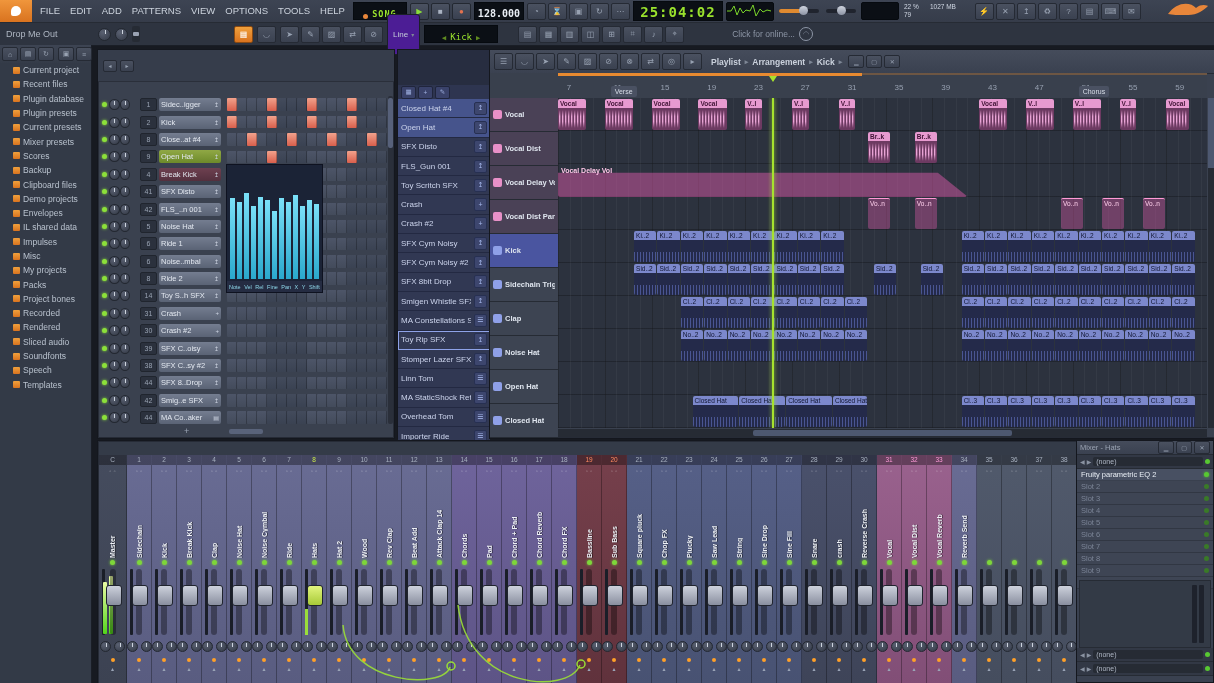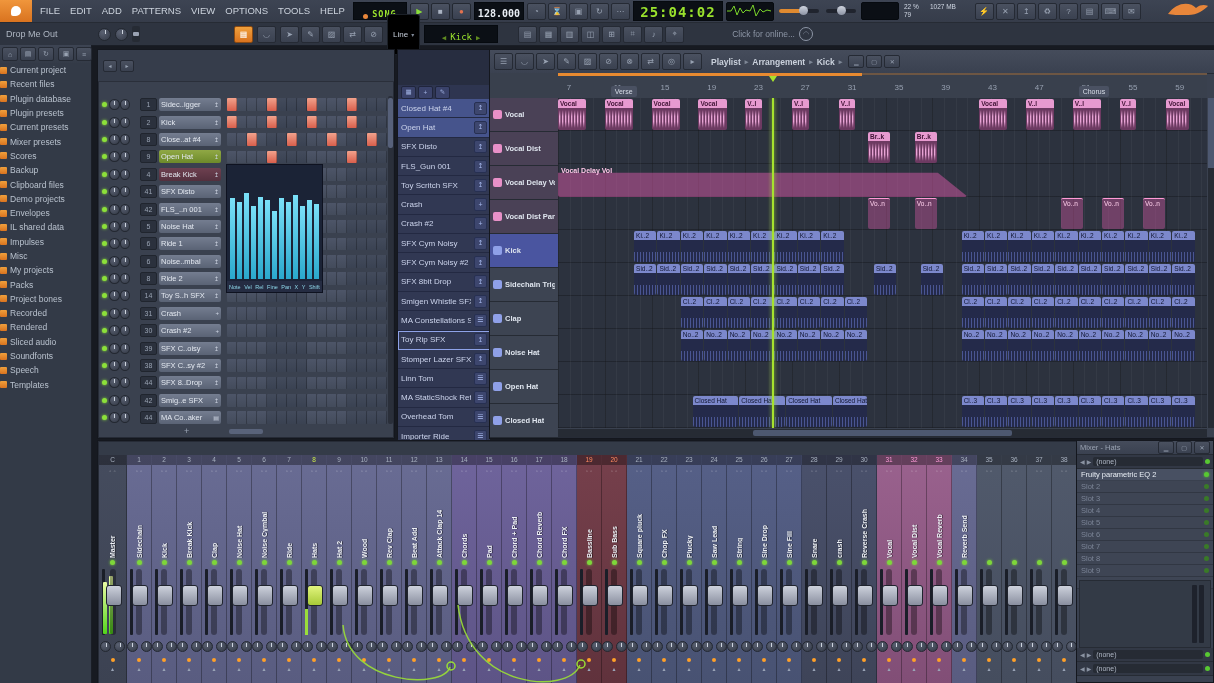--- a/index.html
+++ b/index.html
@@ -32,33 +32,33 @@
   #monitor{width:36px;height:16px;background:#0b0f15;border:1px solid #060a0f;border-radius:2px;}
   #cpu-grid{display:grid;grid-template-columns:26px 40px;font-size:6.5px;color:#cfd6e2;line-height:8px;padding:0 2px;}
   #bird{margin-left:auto;}
   #proj-title{font-size:9px;color:#aeb6c2;width:88px;padding-left:2px;white-space:nowrap;overflow:hidden;}
   .knob{width:11px;height:11px;border-radius:50%;background:radial-gradient(circle at 35% 30%,#5a6172,#333946);border:1px solid #232831;position:relative;}
   .knob::after{content:"";position:absolute;left:50%;top:1px;width:1px;height:4px;background:#cdd4de;}
   .knob.sm{width:9px;height:9px;}
   .vslider{width:8px;height:16px;background:#262b34;border-radius:2px;position:relative;}
   .vslider::after{content:"";position:absolute;left:1px;right:1px;top:6px;height:4px;background:#9aa2b2;border-radius:1px;}
   #main-btn{background:linear-gradient(#f0a03c,#d9731f);color:#fff;border-color:#8a4a12;}
-  .dd{height:15px;background:#000000;border:1px solid #1b2028;border-radius:3px;font-size:8px;color:#c4ccd8;
+  .dd{height:15px;background:#4c1d95;border:1px solid #1b2028;border-radius:3px;font-size:8px;color:#c4ccd8;
       display:flex;align-items:center;gap:3px;padding:12px 5px;}
   .dd s{text-decoration:none;font-size:6px;color:#7e8796;}
   #pattern-lcd{width:72px;height:16px;font-size:9px;gap:4px;}
   #pattern-lcd .arr{color:#5f8a20;font-size:7px;}
   #online-hint{font-size:8.5px;color:#8d96a6;}
   .globe{width:12px;height:12px;border-radius:50%;border:1px solid #8d96a6;color:#8d96a6;font-size:7px;display:flex;align-items:center;justify-content:center;}
   
   #browser{left:0;top:45px;width:91px;height:638px;background:#333a47;border-right:1px solid #1a1e26;}
   #browser-toolbar{height:16px;display:flex;align-items:center;gap:2px;padding:1px 2px;background:linear-gradient(#3d4453,#343b48);}
   #browser-toolbar .tbtn{min-width:12px;height:12px;font-size:7px;}
   #browser-toolbar .sp{flex:1;}
-  .b-item{height:14.3px;display:flex;align-items:center;gap:3px;padding-left:0;font-size:8.5px;color:#b9c2ce;white-space:nowrap;overflow:hidden;}
+  .b-item{height:14.3px;display:flex;align-items:center;gap:3px;padding-left:13px;font-size:8.5px;color:#b9c2ce;white-space:nowrap;overflow:hidden;}
   .b-item i{width:7px;height:7px;background:linear-gradient(#f0a03c,#d9731f);border-radius:1px;flex:none;}
   
   .window{position:absolute;background:#3a414f;border:1px solid #14171e;box-shadow:0 0 0 1px #262b36 inset;}
   .titlebar{height:14px;display:flex;align-items:center;gap:4px;padding:0 4px;
             background:linear-gradient(#454c5b,#3a4150);border-bottom:1px solid #262b34;font-size:8.5px;}
   .titlebar .t-label{color:#d2d9e3;font-weight:bold;white-space:nowrap;}
   .titlebar .sp{flex:1;}
   .winbtns{display:flex;gap:2px;}
   .winbtns .tbtn{min-width:12px;height:11px;font-size:6px;}
   

